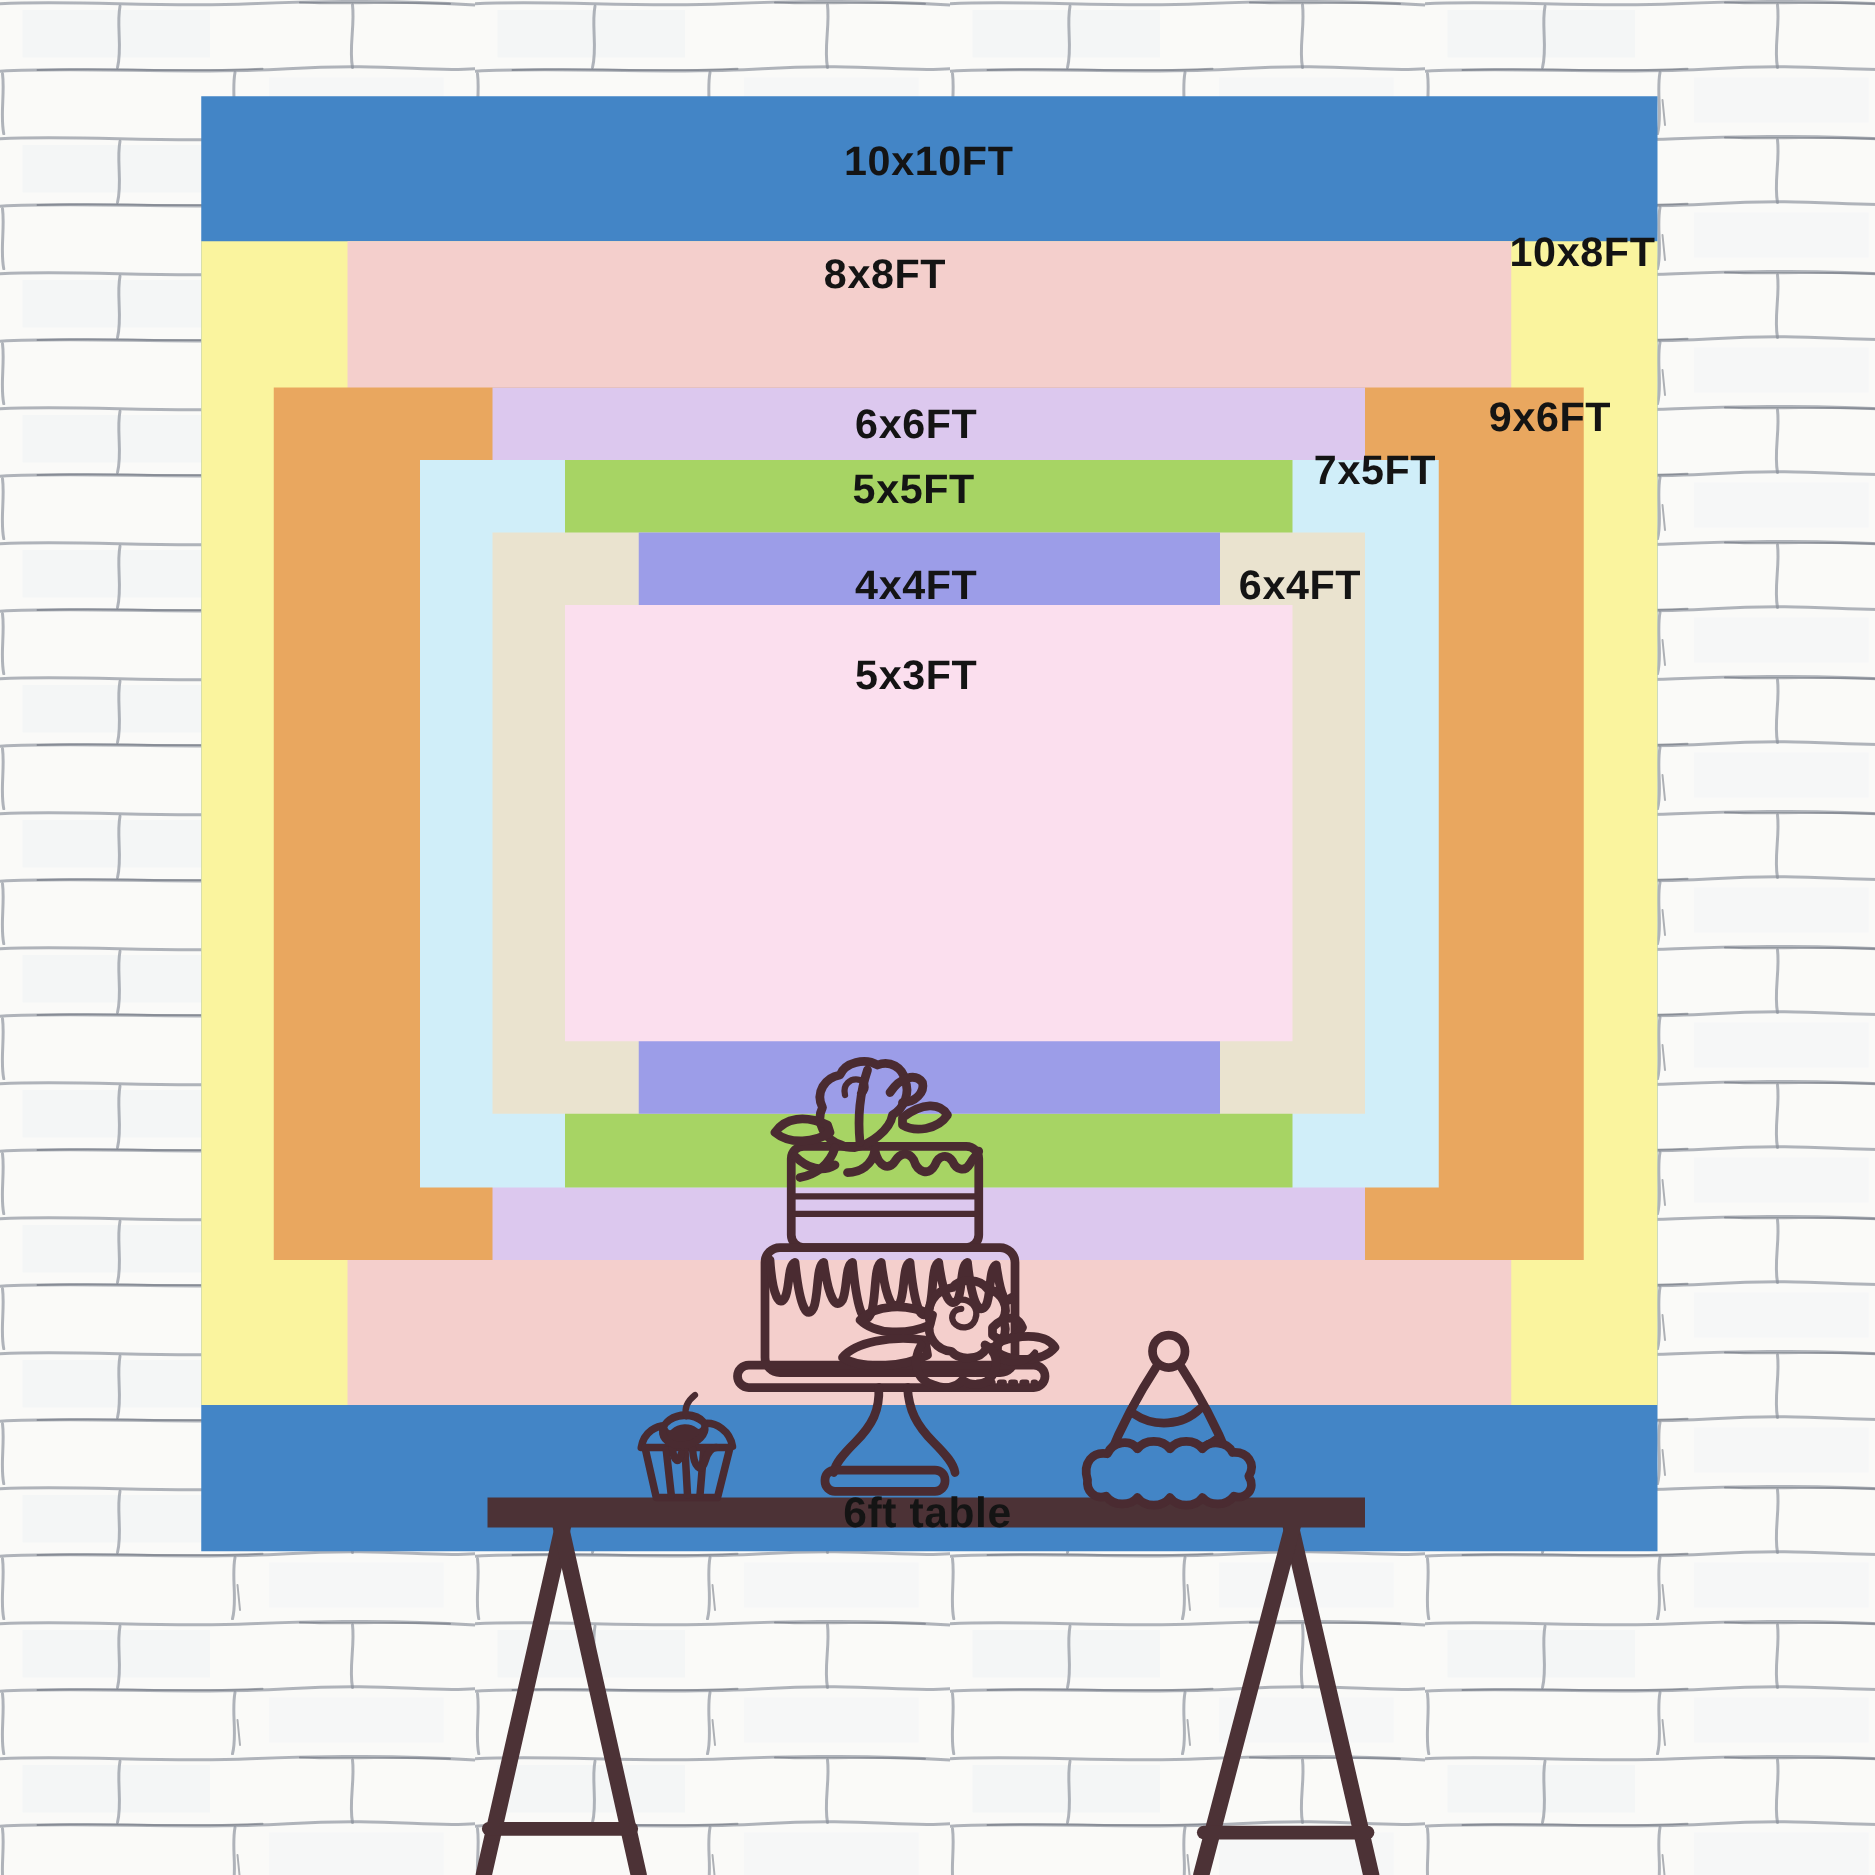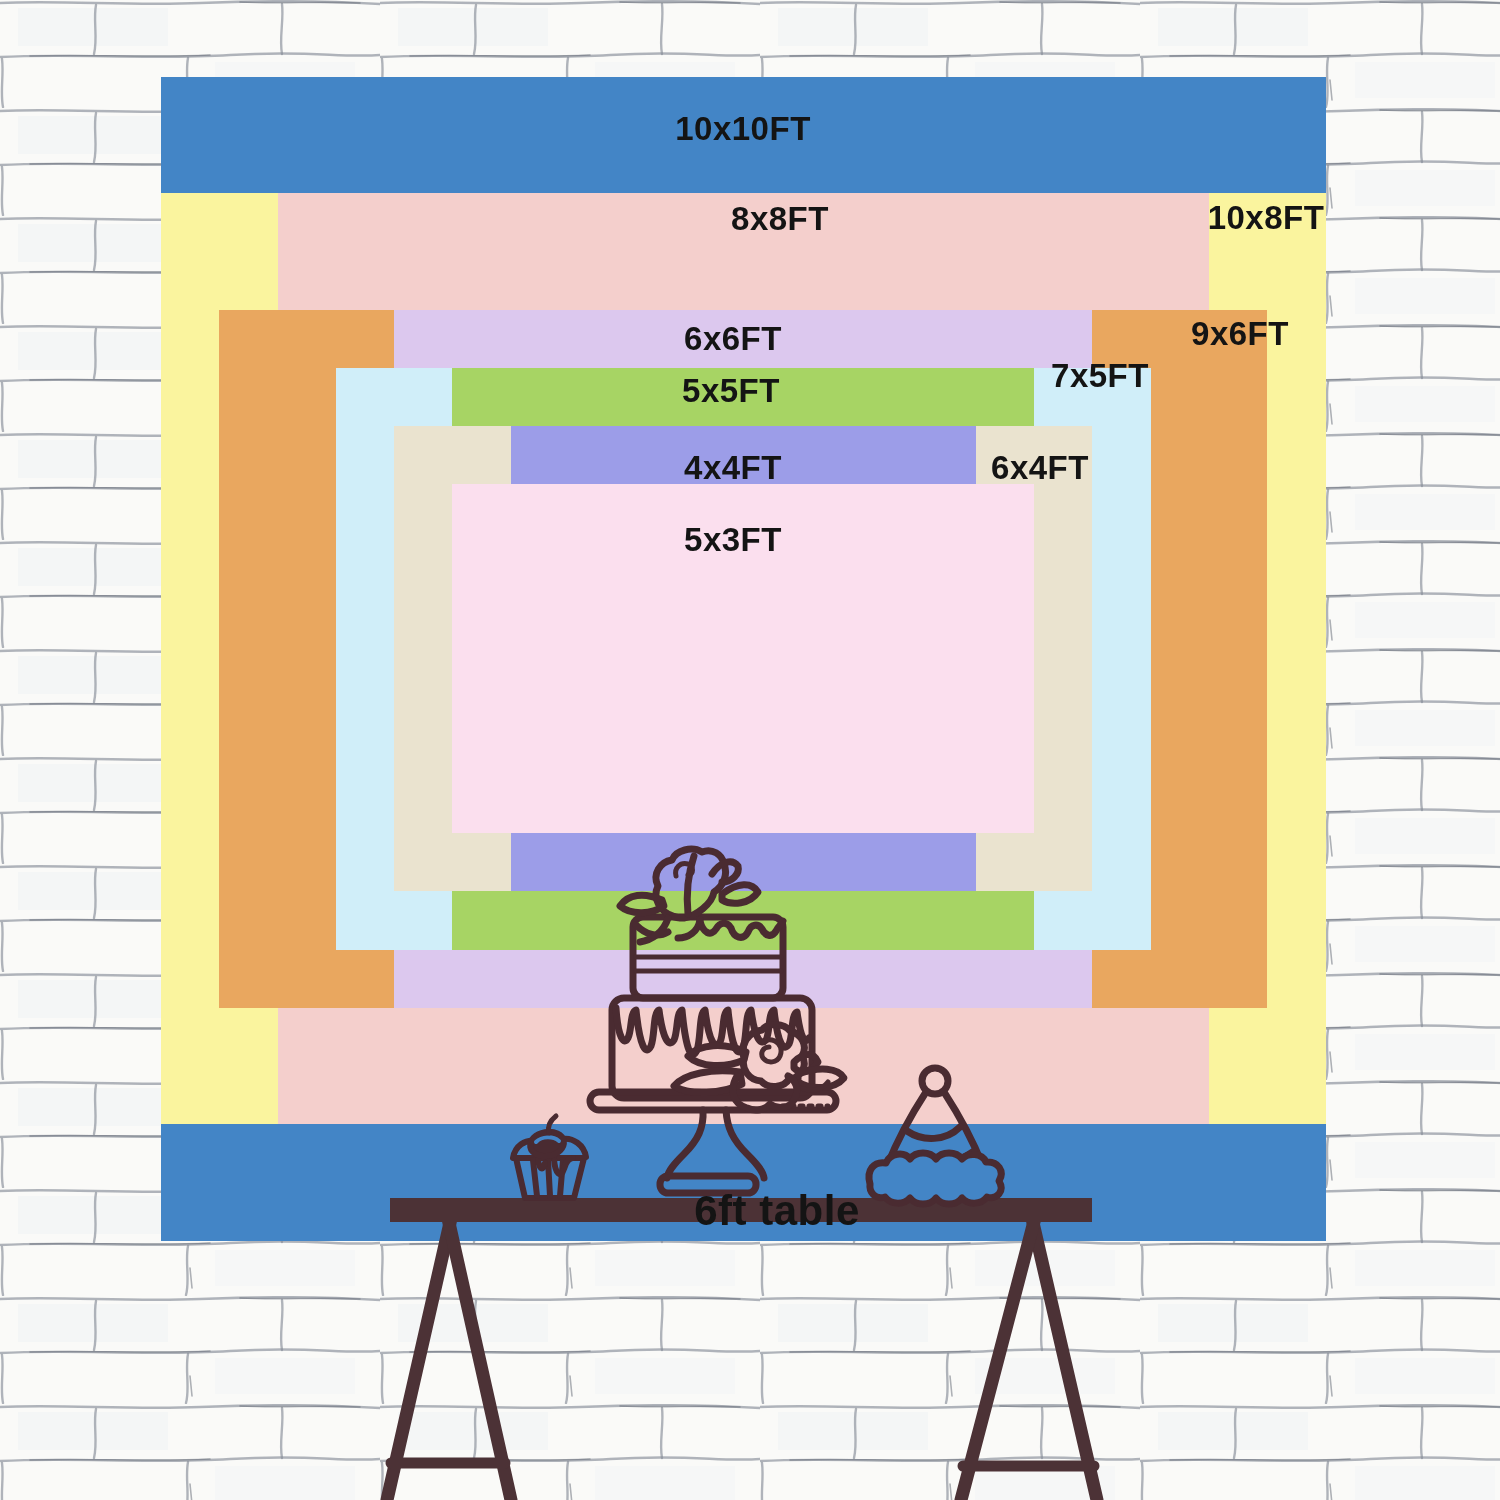--- a/index.html
+++ b/index.html
@@ -24,30 +24,30 @@
   .art{position:absolute;left:0;top:0;width:1500px;height:1500px}
   .ln{fill:none;stroke:var(--line_art,#4a2b31);stroke-width:7;stroke-linecap:round;stroke-linejoin:round}
   .thin{stroke-width:5}
   .cup{stroke-width:6}
   .leg{fill:none;stroke:var(--table_top,#4c3236);stroke-width:13;stroke-linecap:round}
   .legbar{stroke-width:11}
 
   .lb{position:absolute;transform:translate(-50%,-50%);font-size:33px;font-weight:600;
       color:var(--label_text,#141414);letter-spacing:.5px;white-space:nowrap}
   .l0{left:743px;top:129px}
-  .l1{left:1266px;top:218px}
-  .l2{left:780px;top:219px}
+  .l1{left:1266px;top:202px}
+  .l2{left:708px;top:219px}
   .l3{left:1240px;top:334px}
   .l4{left:733px;top:339px}
   .l5{left:1100px;top:376px}
   .l6{left:731px;top:391px}
   .l7{left:1040px;top:468px}
   .l8{left:733px;top:468px}
   .l9{left:733px;top:540px}
-  .lt{left:777px;top:1211px;font-size:42px}
+  .lt{left:742px;top:1211px;font-size:34px}
 </style>
 </head>
 <body>
 
 <div class="stage">
 
   <svg class="brick" viewBox="0 0 1500 1500">
     <defs>
       <pattern id="brickpat" x="0" y="0" width="380" height="108" patternUnits="userSpaceOnUse">
         <rect width="380" height="108" style="fill:var(--wall_bg,#fafaf8)"></rect>

